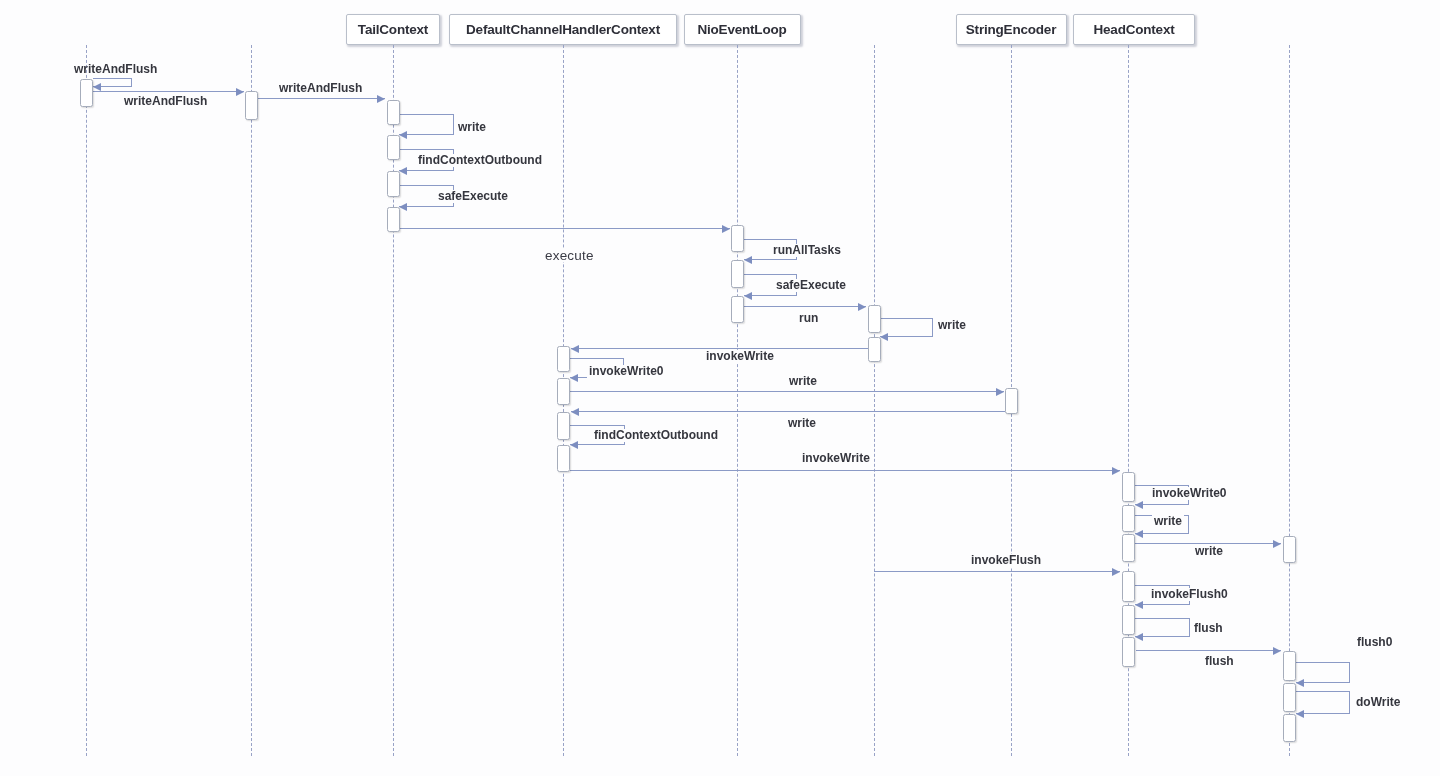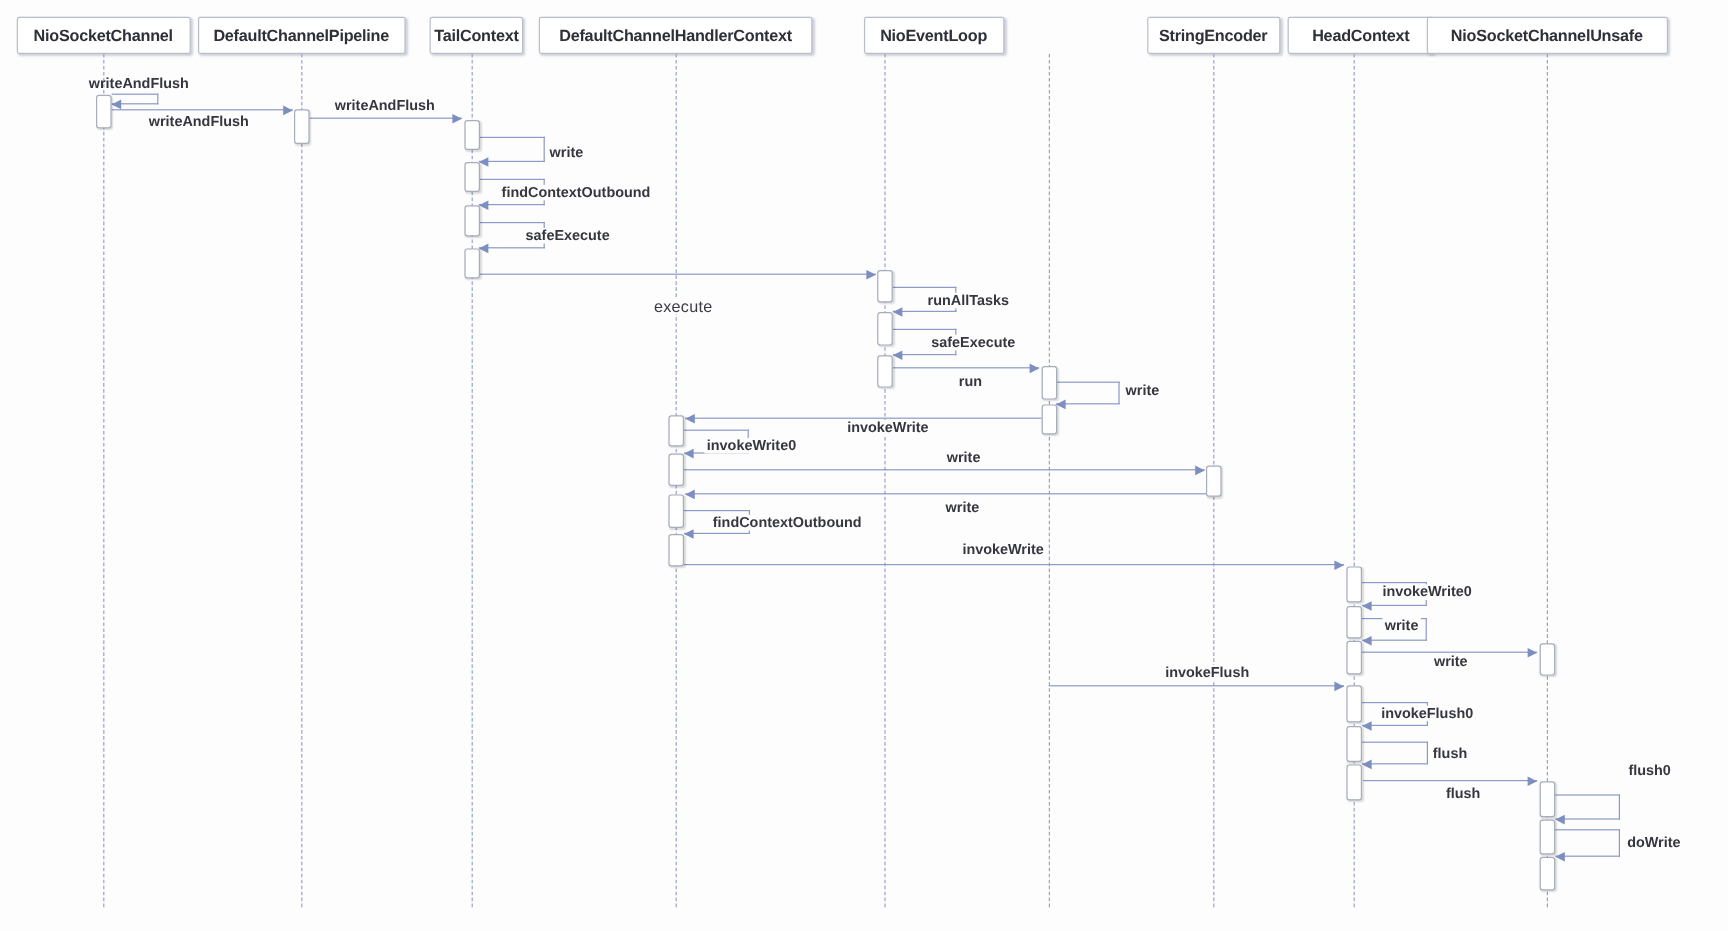--- a/index.html
+++ b/index.html
@@ -40,52 +40,43 @@
     font-size:12px;font-weight:700;color:#35363e;
     background:#fdfdfe;padding:0 2px;line-height:13px;
   }
   .msg-label.plain{font-weight:400;font-size:13.5px;color:#3a3b45;letter-spacing:0.2px;}
   .msg-label.nobg{background:transparent;}
 </style>
 </head>
 <body>
 
 <div id="stage">
-    <div class="participant" style="left: 13.5px; width: 145px;">
-      <span>NioSocketChannel</span>
-    </div>
     <div class="lifeline" style="left: 86px;"></div>
-    <div class="participant" style="left: 164.5px; width: 173px;">
-      <span>DefaultChannelPipeline</span>
-    </div>
     <div class="lifeline" style="left: 251px;"></div>
-    <div class="participant" style="left: 358px; width: 78px; justify-content: center;">
+    <div class="participant" style="left: 346px; width: 94px; justify-content: center;">
       <span>TailContext</span>
     </div>
     <div class="lifeline" style="left: 393px;"></div>
     <div class="participant" style="left: 449px; width: 228px;">
       <span>DefaultChannelHandlerContext</span>
     </div>
     <div class="lifeline" style="left: 563px;"></div>
-    <div class="participant" style="left: 683.5px; width: 117px; margin-left: 36px;">
+    <div class="participant" style="left: 683.5px; width: 117px;">
       <span>NioEventLoop</span>
     </div>
     <div class="lifeline" style="left: 737px;"></div>
     <div class="lifeline" style="left: 874px;"></div>
     <div class="participant" style="left: 955.5px; width: 111px;">
       <span>StringEncoder</span>
     </div>
     <div class="lifeline" style="left: 1011px;"></div>
     <div class="participant" style="left: 1073px; width: 122px;">
       <span>HeadContext</span>
     </div>
     <div class="lifeline" style="left: 1128px;"></div>
-    <div class="participant" style="left: 1188.5px; width: 201px;">
-      <span>NioSocketChannelUnsafe</span>
-    </div>
     <div class="lifeline" style="left: 1289px;"></div>
     <div class="bar" style="left: 80px; top: 79px; height: 28px;"></div>
     <div class="bar" style="left: 245px; top: 91px; height: 29px;"></div>
     <div class="bar" style="left: 387px; top: 100px; height: 25px;"></div>
     <div class="bar" style="left: 387px; top: 135px; height: 25px;"></div>
     <div class="bar" style="left: 387px; top: 171px; height: 26px;"></div>
     <div class="bar" style="left: 387px; top: 207px; height: 25px;"></div>
     <div class="bar" style="left: 731px; top: 225px; height: 27px;"></div>
     <div class="bar" style="left: 731px; top: 260px; height: 28px;"></div>
     <div class="bar" style="left: 731px; top: 296px; height: 27px;"></div>

